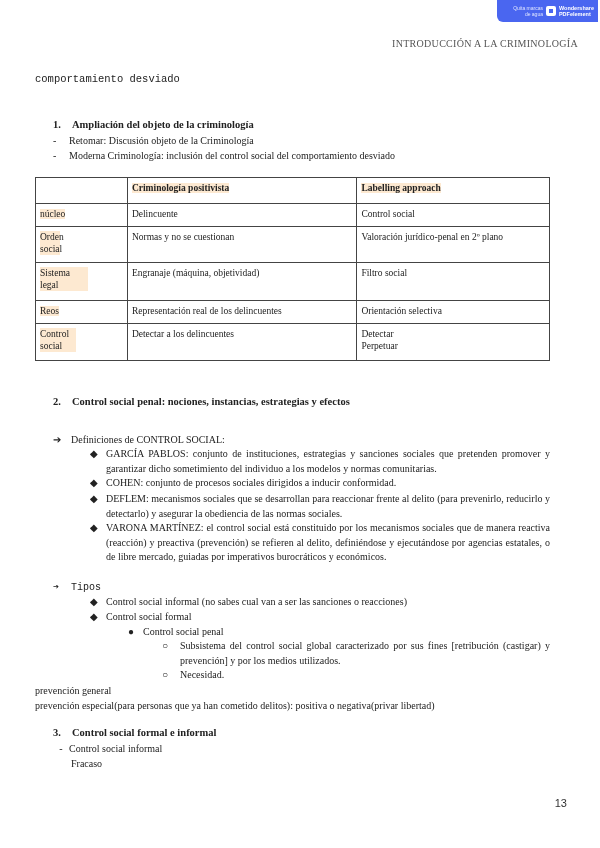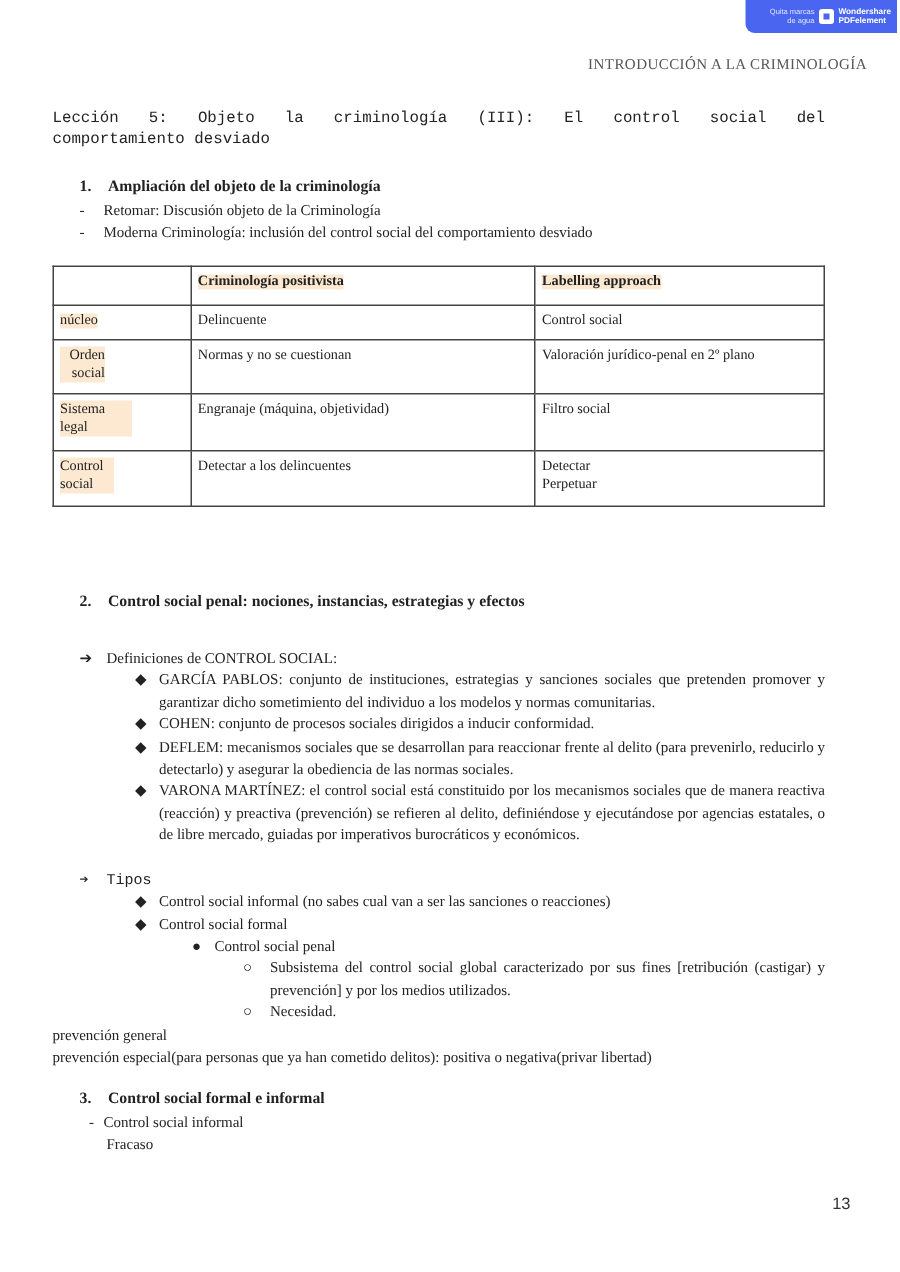--- a/index.html
+++ b/index.html
@@ -33,32 +33,20 @@
   <div class="logo"></div>
   <div>
     <div class="b">Wondershare</div>
     <div class="b">PDFelement</div>
   </div>
 </div>
 
 <div class="abs hdr">INTRODUCCIÓN A LA CRIMINOLOGÍA</div>
 
 <div class="abs title">
-  <div class="l1">
-    <span>Lección</span>
-      <span>5:</span>
-    <span>Objeto</span>
-      <span>la</span>
-    <span>criminología</span>
-      <span>(III):</span>
-    <span>El</span>
-      <span>control</span>
-    <span>social</span>
-      <span>del</span>
-  </div>
   <div>comportamiento desviado</div>
 </div>
 
 <div class="abs sec" style="left:53px; top:119px;">
   <span style="display:inline-block;width:19px;">1.</span><span>Ampliación del objeto de la criminología</span>
 </div>
 <div class="abs txt" style="left:53px; top:133px;">
   <span class="dash">-</span><span>Retomar: Discusión objeto de la Criminología</span>
 </div>
 <div class="abs txt" style="left:53px; top:148px;">
@@ -76,28 +64,33 @@
     <td></td>
     <td style="font-weight:bold;"><span class="hl">Criminología positivista</span></td>
     <td style="font-weight:bold;"><span class="hl">Labelling approach</span></td>
   </tr>
   <tr style="height:23px">
     <td><span class="hl">núcleo</span></td>
     <td>Delincuente</td>
     <td>Control social</td>
   </tr>
   <tr style="height:36px">
-    <td><span class="hl" style="display:inline-block;width:30px;text-align:right;">Orden social</span></td>
+    <td><span class="hl" style="display:inline-block;width:20px;">Orden social</span></td>
     <td>Normas y no se cuestionan</td>
     <td>Valoración jurídico-penal en 2º plano</td>
   </tr>
   <tr style="height:38px">
     <td><span class="hl" style="display:inline-block;width:48px;">Sistema legal</span></td>
     <td>Engranaje (máquina, objetividad)</td>
     <td>Filtro social</td>
+  </tr>
+  <tr style="height:23px">
+    <td><span class="hl">Reos</span></td>
+    <td>Representación real de los delincuentes</td>
+    <td>Orientación selectiva</td>
   </tr>
   <tr style="height:37px">
     <td><span class="hl" style="display:inline-block;width:36px;">Control social</span></td>
     <td>Detectar a los delincuentes</td>
     <td style="white-space:pre-line;">Detectar
 Perpetuar</td>
   </tr>
 </tbody>
   </table>
 

